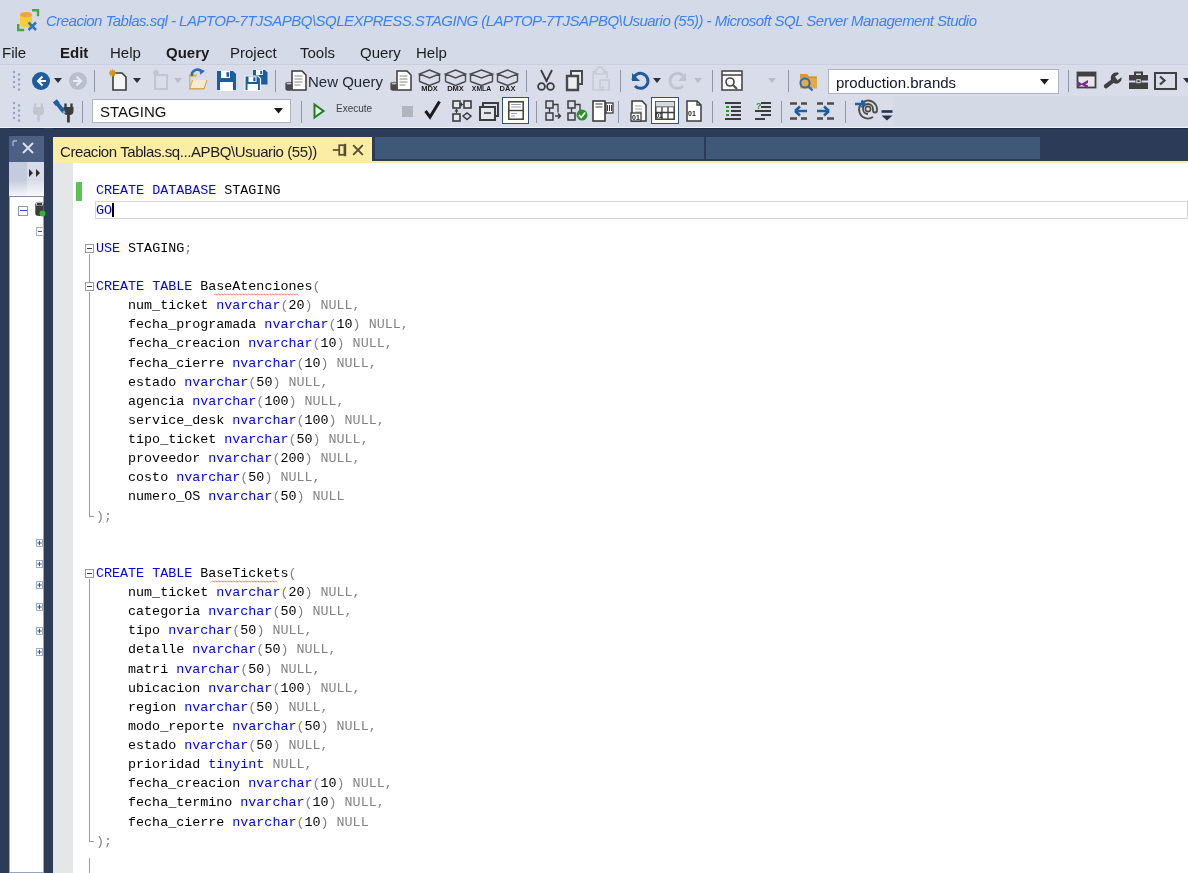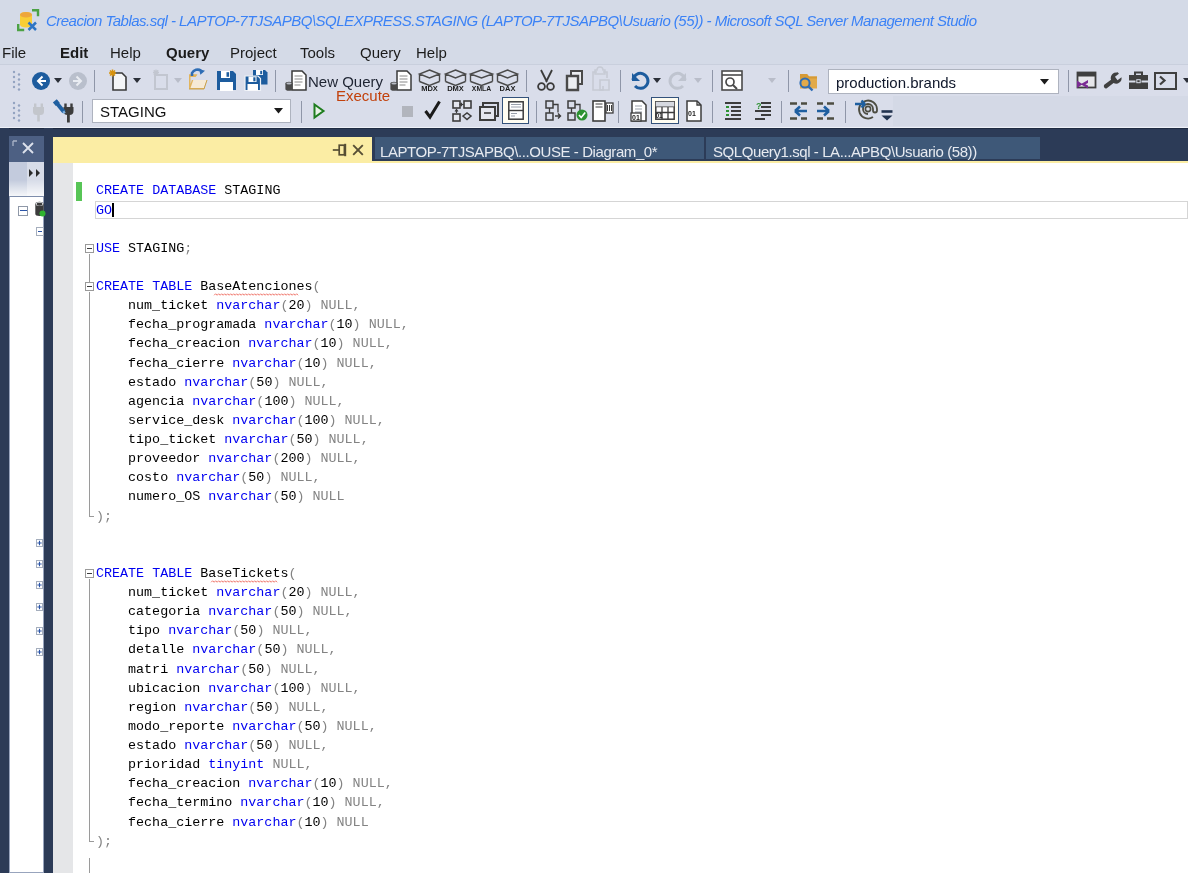--- a/index.html
+++ b/index.html
@@ -286,21 +286,21 @@
   <div class="sep1" style="left:82px; top:101px;"></div>
   <div class="abs" style="left:92px; top:99px; width:199px; height:24px; background:#fff; border:1px solid #aeb3bf;"></div>
   <div class="abs" style="left:100px; top:103px; font-size:15px; color:#111;">STAGING</div>
   <svg style="left:274px; top:108px;" width="10" height="6" viewBox="0 0 10 6">
       <path d="M0 0 h9 l-4.5 5.5 z" fill="#1b1b1b"></path>
     </svg>
   <div class="sep1" style="left:301px; top:101px;"></div>
   <svg style="left:313px; top:103px;" width="12" height="16" viewBox="0 0 12 16">
     <path d="M1.5 1.5 L10.5 8 L1.5 14.5 z" fill="#e8f2e6" stroke="#1e7d1e" stroke-width="2"></path>
   </svg>
-  <div class="abs" style="left:336px; top:87px; font-size:15px; color:#c2410c;">Execute</div>
+  <div class="abs" style="left:336px; top:103px; font-size:10px; color:#404040;">Execute</div>
   <div class="abs" style="left:402px; top:106px; width:11px; height:11px; background:#b2b5bd;"></div>
   <svg style="left:424px; top:100px;" width="17" height="20" viewBox="0 0 17 20">
     <path d="M1.5 11 L6 17 L15.5 1.5" stroke="#1a1a1a" stroke-width="3" fill="none"></path>
   </svg>
   <svg style="left:452px; top:100px;" width="20" height="22" viewBox="0 0 20 22">
     <rect x="1" y="1" width="7" height="7" fill="#e4e6ee" stroke="#3c3c3c" stroke-width="1.6"></rect>
     <rect x="12" y="1" width="7" height="7" fill="#e4e6ee" stroke="#3c3c3c" stroke-width="1.6"></rect>
     <path d="M11.5 4.5 h-3 m1.5 -1.5 l-2 1.5 l2 1.5" stroke="#3c3c3c" stroke-width="1.2" fill="none"></path>
     <rect x="1" y="14" width="7" height="7" fill="#e4e6ee" stroke="#3c3c3c" stroke-width="1.6"></rect>
     <path d="M4.5 13 v-3 m-1.5 1.5 l1.5 -2 l1.5 2" stroke="#3c3c3c" stroke-width="1.2" fill="none"></path>
@@ -385,22 +385,21 @@
     <path d="M0.5 1.5 h11" stroke="#22344f" stroke-width="2.6"></path>
     <path d="M0.5 5.5 h11 l-5.5 5 z" fill="#22344f"></path>
   </svg>
 
   
   <div class="abs" id="tabwell"></div>
   <div class="abs" id="tabinactive"></div>
   <div class="abs" id="tabactive"></div>
   <div class="abs" id="tabline"></div>
   <div class="abs" style="left:704px; top:137px; width:1.5px; height:22px; background:#2c3b57;"></div>
-  <div class="tabtext" style="left:380px; top:143px; color:#e7eaf0;">LAPTOP-7TJSAPBQ\...OUSE - Diagram_0*</div>
-  <div class="tabtext" style="left:713px; top:143px; color:#e7eaf0;">SQLQuery1.sql - LA...APBQ\Usuario (58))</div>
+  <div class="tabtext" style="left:60px; top:143px; color:#1c1c1c;">Creacion Tablas.sq...APBQ\Usuario (55))</div>
   
   <svg style="left:332px; top:142px;" width="16" height="16" viewBox="0 0 16 16">
     <path d="M0.8 8 h6.5" stroke="#564e33" stroke-width="1.7"></path>
     <rect x="7.2" y="3.2" width="5.2" height="9.6" fill="none" stroke="#564e33" stroke-width="1.7"></rect>
     <path d="M13.2 1.8 v12.4" stroke="#564e33" stroke-width="2"></path>
   </svg>
   <svg style="left:352px; top:144px;" width="12" height="12" viewBox="0 0 12 12">
     <path d="M1.2 1.2 L10.8 10.8 M10.8 1.2 L1.2 10.8" stroke="#574f35" stroke-width="1.9"></path>
   </svg>
   

